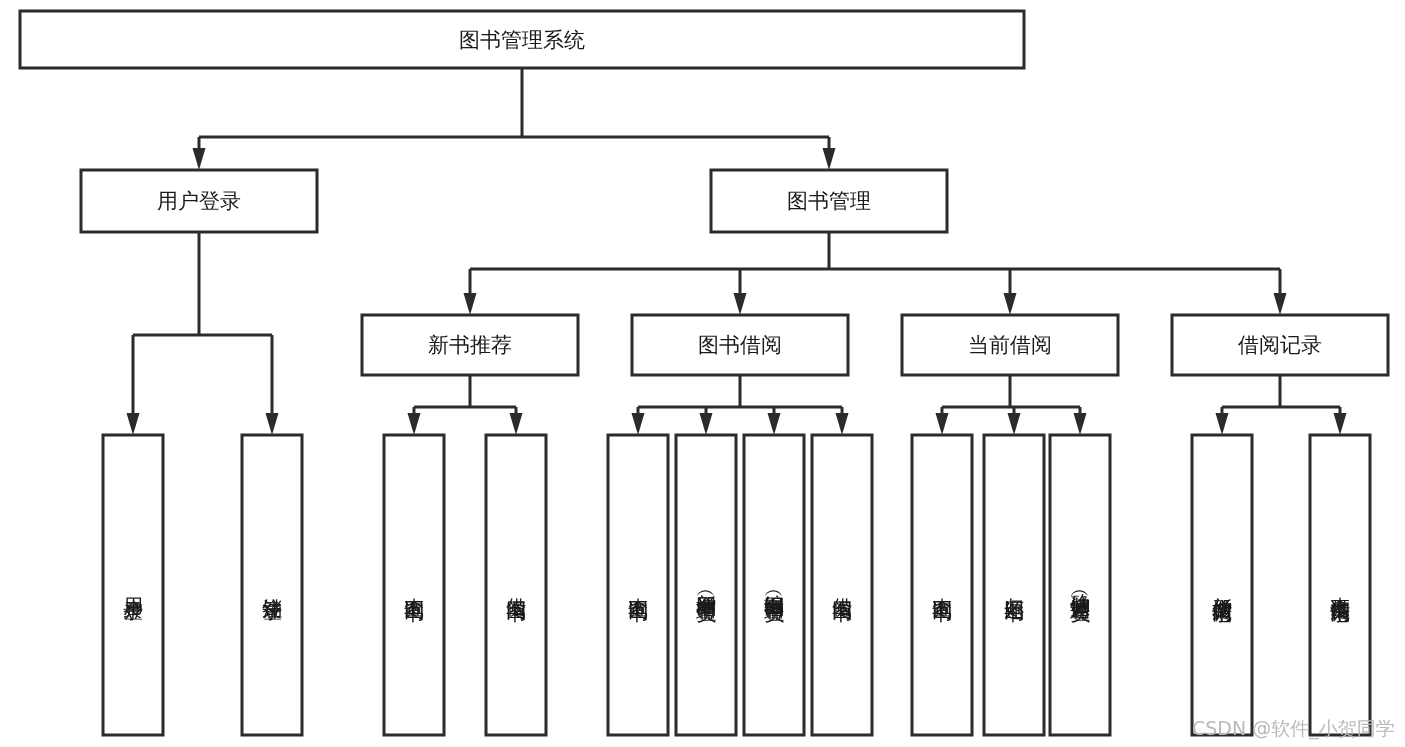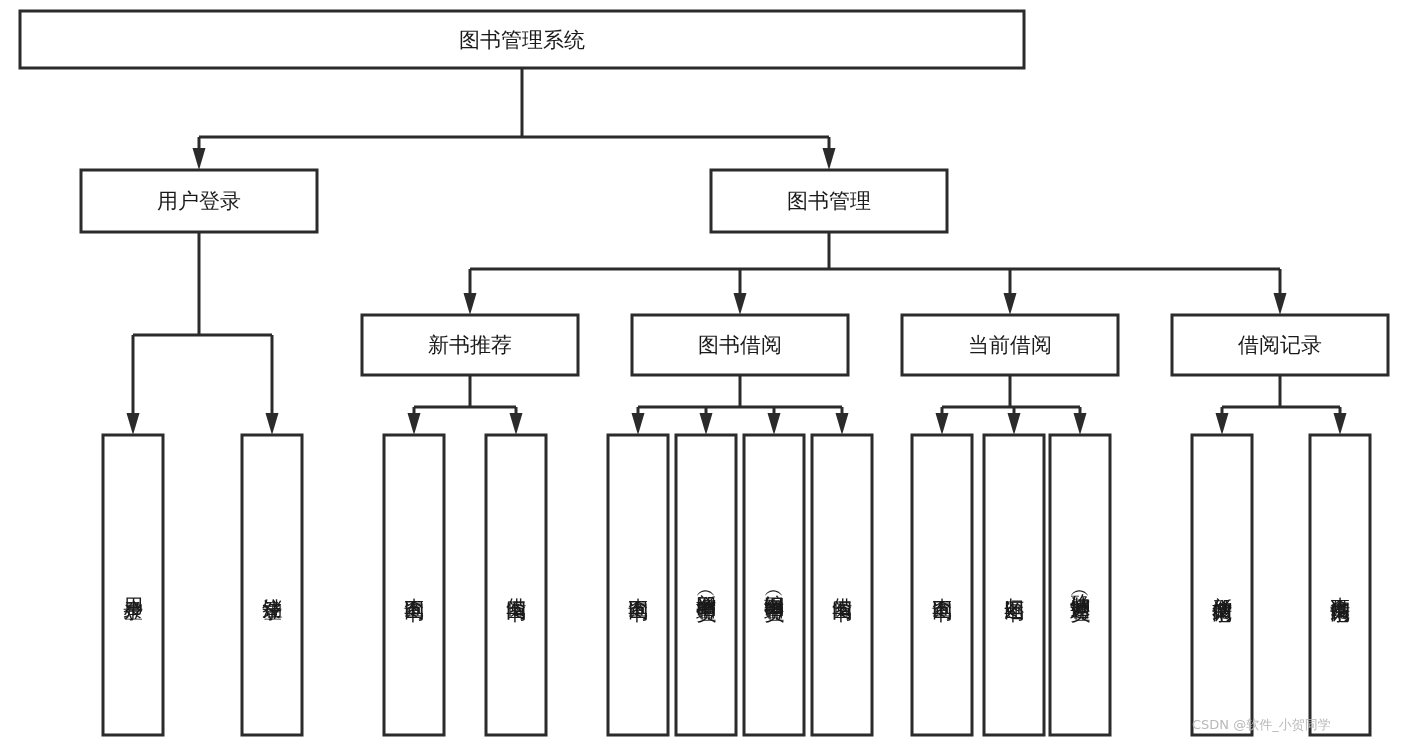--- a/index.html
+++ b/index.html
@@ -62,21 +62,21 @@
     letter-spacing: 1.5px;
     white-space: nowrap;
     display: flex;
     align-items: center;
     justify-content: center;
     pointer-events: none;
   }
   .watermark {
     position: absolute;
     font-family: "DejaVu Sans", "Liberation Sans", sans-serif;
-    font-size: 13px;
+    font-size: 19px;
     color: #b9b9b9;
     white-space: nowrap;
     left: 1192px;
     top: 716px;
   }
 </style>
 </head>
 <body>
 
 <div id="diagram-root">

